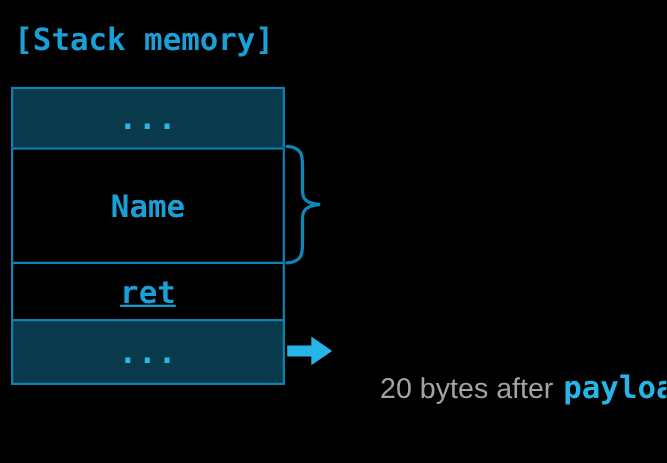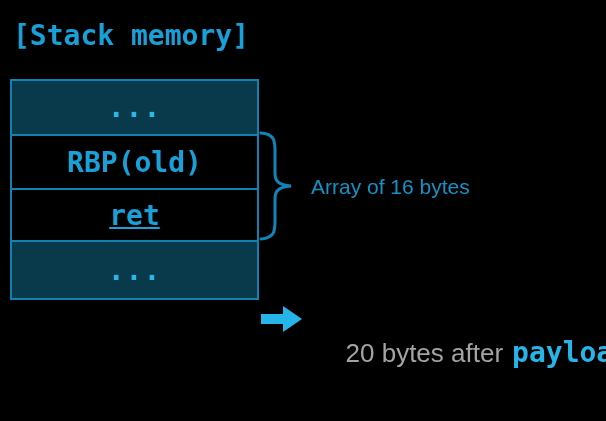--- a/index.html
+++ b/index.html
@@ -95,36 +95,35 @@
 <body>
 
 <div class="stage">
 
   <div class="title">[Stack memory]</div>
 
   <div class="stack">
     <div class="cell c1 filled">
       <span>...</span>
     </div>
-    <div class="cell c3">
-      <span>RBP(old)</span>
+    <div class="cell c2">
+      <span>Name</span>
     </div>
     <div class="cell c4">
       <span>ret</span>
     </div>
     <div class="cell c5 filled">
       <span>...</span>
     </div>
   </div>
 
   <svg class="brace-svg" viewBox="0 0 38 112">
     <path d="M 3,3 C 17,4 17,12 17,21 L 17,43 C 17,51 20,55 33,56 C 20,57 17,61 17,69 L 17,91 C 17,100 17,108 3,109" fill="none" stroke="#0f86b8" stroke-width="3" stroke-linecap="round"></path>
   </svg>
 
-  <div class="brace-label">Array of 16 bytes</div>
 
   <svg class="arrow-svg" viewBox="0 0 41 26">
     <polygon points="0,8 22,8 22,0 41,13 22,26 22,18 0,18" fill="#26b5e8"></polygon>
   </svg>
 
   <div class="arrow-label">
     <span class="prefix">20 bytes after</span><span class="code">payload</span>
   </div>
 
 </div>

